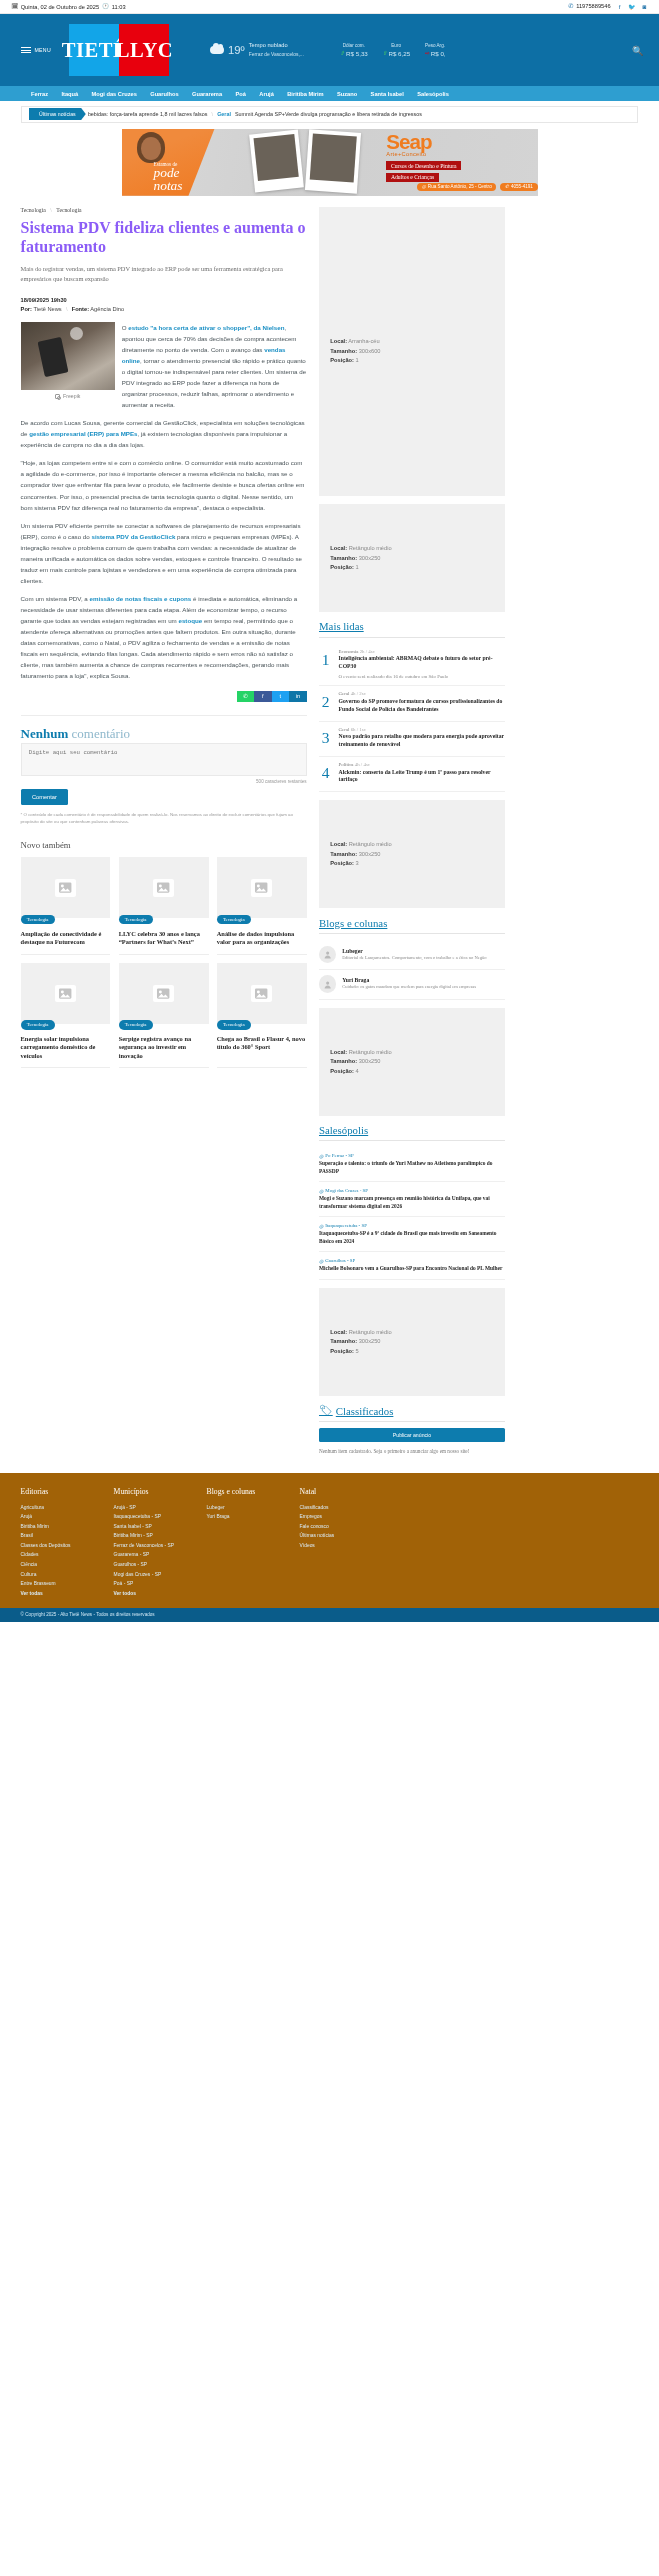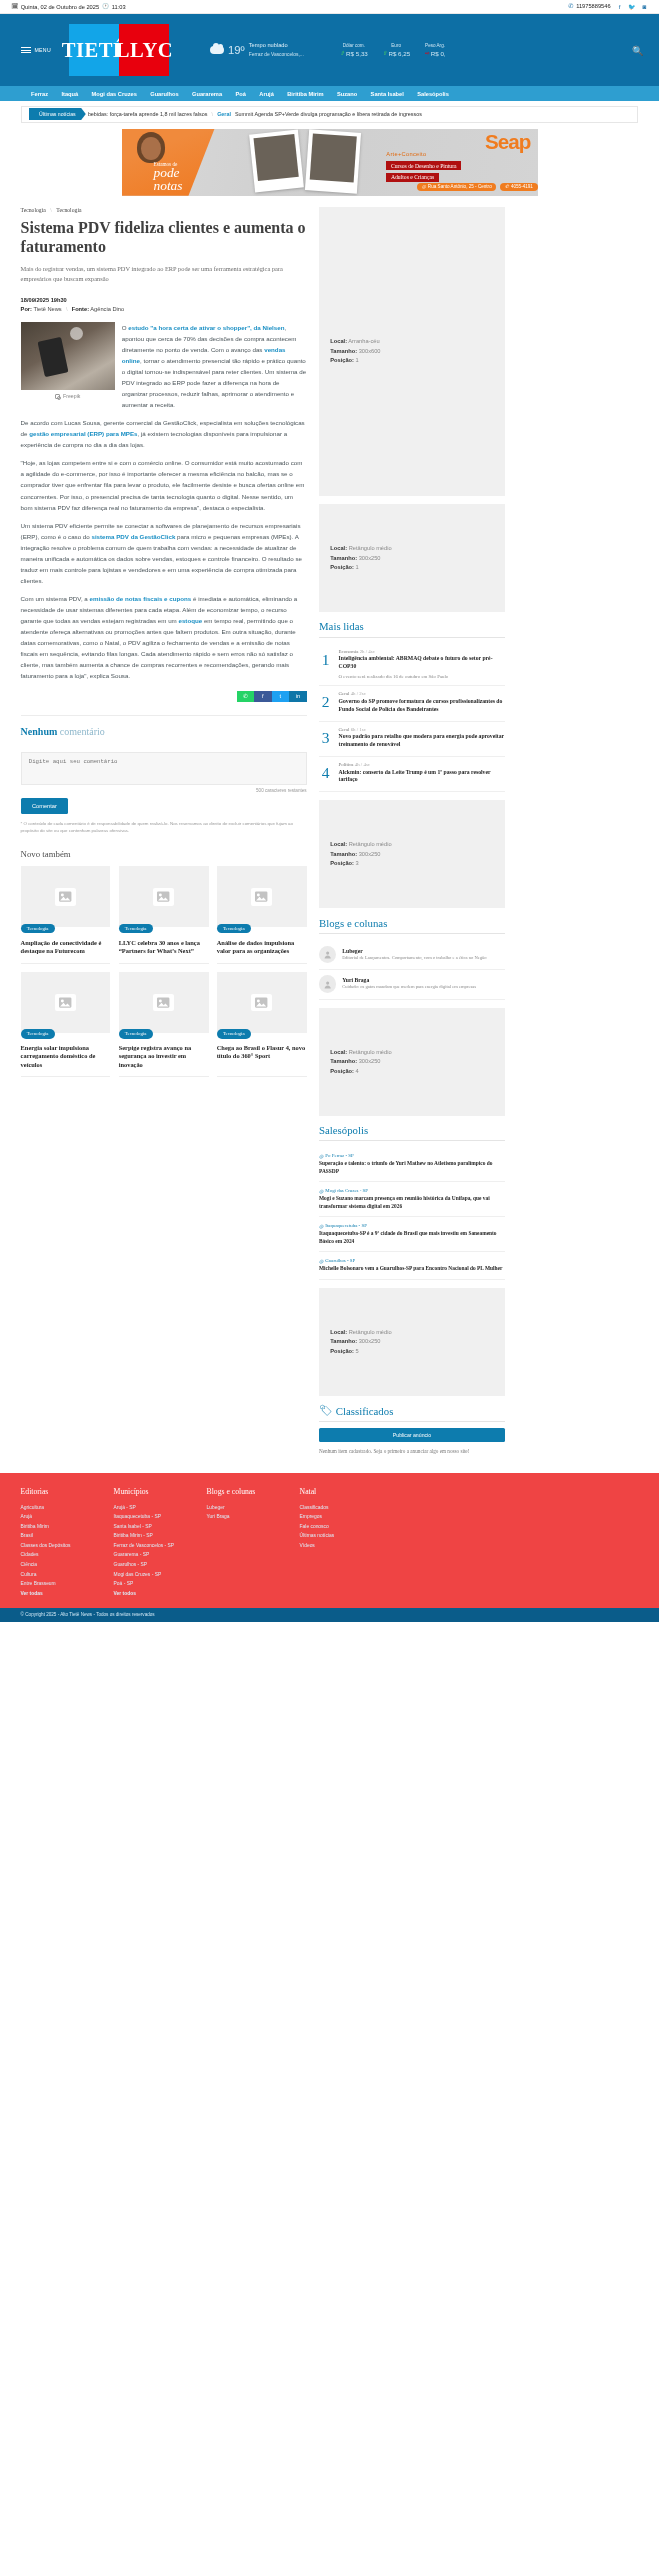--- a/index.html
+++ b/index.html
@@ -127,39 +127,39 @@
   .banner-person .head { position:absolute; width:28px;height:31px;background:#6b4528;border-radius:50% 50% 45% 45%; top:3.1px; left:15.5px;}
   .banner-person .face { position:absolute; width:20.6px;height:23px;background:#a97049;border-radius:50%; top:8.2px; left:19px;}
   .banner-casa { position:absolute; left:32px; bottom:3.1px; color:#fff; font-family:"Liberation Serif",serif; }
   .banner-casa .s1 { font-size:5.2px; display:block; }
   .banner-casa .s2 { font-size:13.4px; display:block; line-height:.95; font-style:italic;}
   .polaroid { position:absolute; background:#fff; box-shadow:0 1px 3.1px rgba(0,0,0,.25); }
   .p1 { width:49px;height:58px; left:130px; top:3.1px; transform:rotate(-6deg); }
   .p2 { width:52px;height:61px; left:185px; top:2.1px; transform:rotate(4deg); }
   .polaroid .ph { position:absolute; inset:3.6px 3.6px 11.3px; background:#6a6258; }
   .banner-right { position:absolute; right:7.2px; top:4.1px; width:144px; }
-  .seap { font-size:20.6px; font-weight:700; color:#f07c1f; font-family:"Liberation Sans",sans-serif; letter-spacing:-1px; line-height:.9;text-align:right;}
+  .seap { font-size:20.6px; font-weight:700; color:#f07c1f; font-family:"Liberation Sans",sans-serif; letter-spacing:-1px; line-height:.9;}
   .seap-sub { font-size:5.7px; color:#e06a10; letter-spacing:0.3px; margin-bottom:3.1px;}
   .redbar { background:#b01010; color:#fff; font-family:"Liberation Serif",serif; font-size:5.7px; padding:1.5px 4.6px; display:inline-block; margin-bottom:2.1px;}
   .pillrow { display:flex; gap:4.1px; position:absolute; right:0; top:54px; }
   .pill { background:#f07c1f; color:#fff; border-radius:6.2px; font-size:4.6px; padding:1.5px 4.6px; display:flex; align-items:center; gap:2.1px;}
 
   
   .layout { display:flex; gap:12.4px; padding: 3.1px 20.6px 0; }
   .content { width: 286px; }
   .sidebar { width: 186px; }
 
   
   .breadcrumb { font-family:"Liberation Serif",serif; font-size:5.7px; color:#444; margin-bottom:6.2px; }
   .breadcrumb .sep { color:#bbb; margin:0 3.1px; }
   h1.title {
     font-family:"Liberation Serif",serif;
     font-size: 16px;
     line-height: 1.18;
-    color:#404040;
+    color:#8b5cf6;
     font-weight:700;
     margin-bottom: 7.2px;
   }
   .subtitle { font-family:"Liberation Serif",serif; font-size:6.4px; line-height:1.5; color:#6e6e6e; margin-bottom: 13.4px;}
   .meta-date { font-size:5.7px; font-weight:700; color:#222; margin-bottom:3.6px;}
   .meta-by { font-size:5.7px; color:#444; margin-bottom:9.3px;}
   .meta-by b { color:#222; }
   .meta-by .sep { color:#ccc; margin:0 2.6px;}
 
   .article-flow { }
@@ -178,21 +178,21 @@
   p.body { font-size:6.2px; line-height:1.78; color:#4a5459; margin-bottom: 7.2px; text-align:left;}
   p.body a, .lnk { color:#1a8fc4; font-weight:700; text-decoration:none; }
 
   
   .share-row { display:flex; justify-content:flex-end; gap:0; margin: 2.1px 0 5.2px; }
   .sb { width:17.5px;height:11.3px;display:flex;align-items:center;justify-content:center;color:#fff;font-size:5.7px;}
   .sb.wa{background:#25d366;} .sb.fb{background:#3b5998;} .sb.tw{background:#1da1f2;} .sb.lk{background:#0e76a8;}
 
   
   .divider { border-top:0.5px solid #ececec; margin: 13.4px 0 9.3px; }
-  .comments-h { font-family:"Liberation Serif",serif; font-size:10px; margin-bottom:15px;}
+  .comments-h { font-family:"Liberation Serif",serif; font-size:13px; margin-bottom:1px;}
   .comments-h b { color:#0d7cae; }
   .comments-h span { color:#8fb8cc; }
   .comment-box {
     width:100%; height: 33px; background:#f7f7f7; border:0.5px solid #e9e9e9;
     font-family:"Liberation Mono", monospace; font-size:5.7px; color:#999;
     padding: 5.2px 7.2px; resize:none; outline:none;
   }
   .char-count { font-size:4.6px; color:#999; text-align:right; margin-top:1.5px;}
   .btn-comment {
     background:#0d7cae; color:#fff; border:none; border-radius:1.5px;
@@ -220,21 +220,21 @@
   
   .ad-box {
     background:#f0f0f0; display:flex; flex-direction:column; justify-content:center;
     padding-left: 11.3px; margin-bottom: 8.2px;
   }
   .ad-box .l { font-size:5.7px; color:#8a8a8a; line-height:1.65; }
   .ad-box .l b { color:#333; }
 
   .side-h {
     font-family:"Liberation Serif",serif; font-size:10.8px; color:#0d7cae;
-    padding-bottom: 4.1px; border-bottom:0.5px solid #e4e4e4; margin-bottom: 6.2px;
+    padding-bottom: 4.1px; border-bottom:0.5px solid #e4e4e4; margin-bottom: 6.2px; text-decoration: underline;
   }
   .ml-item { display:flex; gap:6.2px; padding: 5.2px 0; border-bottom:0.5px solid #efefef; }
   .ml-num { font-family:"Liberation Serif",serif; font-size:15.5px; color:#0d7cae; width:13.4px; text-align:center; flex:none; line-height:1.4;}
   .ml-cat { font-family:"Liberation Serif",serif; font-size:4.9px; color:#777; margin-bottom:1.5px;}
   .ml-cat .dt { color:#aaa; }
   .ml-ttl { font-family:"Liberation Serif",serif; font-weight:700; font-size:5.7px; line-height:1.35; color:#1f1f1f; margin-bottom:2.1px;}
   .ml-sub { font-family:"Liberation Serif",serif; font-size:4.9px; line-height:1.45; color:#888;}
 
   .blog-item { display:flex; gap:5.7px; padding: 5.7px 0; border-bottom:0.5px solid #efefef; align-items:center;}
   .blog-av { width:17.5px;height:17.5px;border-radius:50%;background:#eaeaea;flex:none;display:flex;align-items:center;justify-content:center;}
@@ -244,21 +244,21 @@
 
   .mun-item { padding: 5.7px 0; border-bottom:0.5px solid #efefef; }
   .mun-cat { font-family:"Liberation Serif",serif; font-size:4.9px; color:#0d7cae; margin-bottom:1.5px; display:flex; align-items:center; gap:2.1px;}
   .mun-ttl { font-family:"Liberation Serif",serif; font-weight:700; font-size:5.4px; line-height:1.4; color:#1f1f1f;}
 
   .clf-head { display:flex; align-items:center; gap:3.1px; }
   .btn-pub { background:#0d7cae; color:#fff; width:100%; text-align:center; padding:3.6px 0; font-size:5.2px; border-radius:1.5px; margin: 5.2px 0 6.2px;}
   .clf-note { font-family:"Liberation Serif",serif; font-size:5.2px; color:#777; line-height:1.5; }
 
   
-  .footer { background:#ef4444; color:#fff; padding: 14.4px 20.6px 9.3px; margin-top: 17.5px; }
+  .footer { background:#a16207; color:#fff; padding: 14.4px 20.6px 9.3px; margin-top: 17.5px; }
   .f-cols { display:flex; gap: 31px; }
   .f-col { min-width:62px; }
   .f-h { font-family:"Liberation Serif",serif; font-size:7.7px; margin-bottom:6.2px; }
   .f-l { font-size:4.9px; line-height:1.95; color:#dceefa; }
   .f-l.bold { font-weight:700; }
   .copy { background:#0a5c8a; color:#cfe7f4; font-size:4.6px; padding: 4.6px 20.6px; }
 </style>
 </head>
 <body>
 

